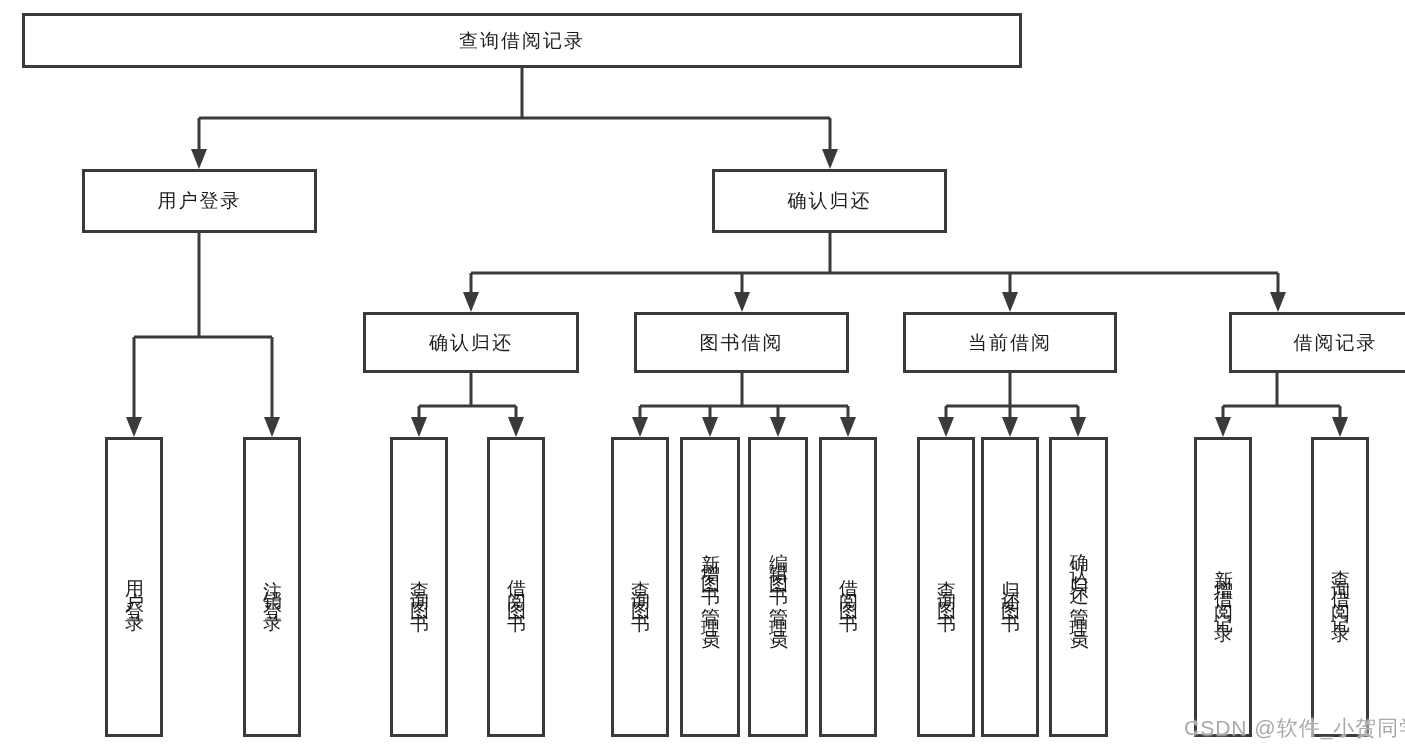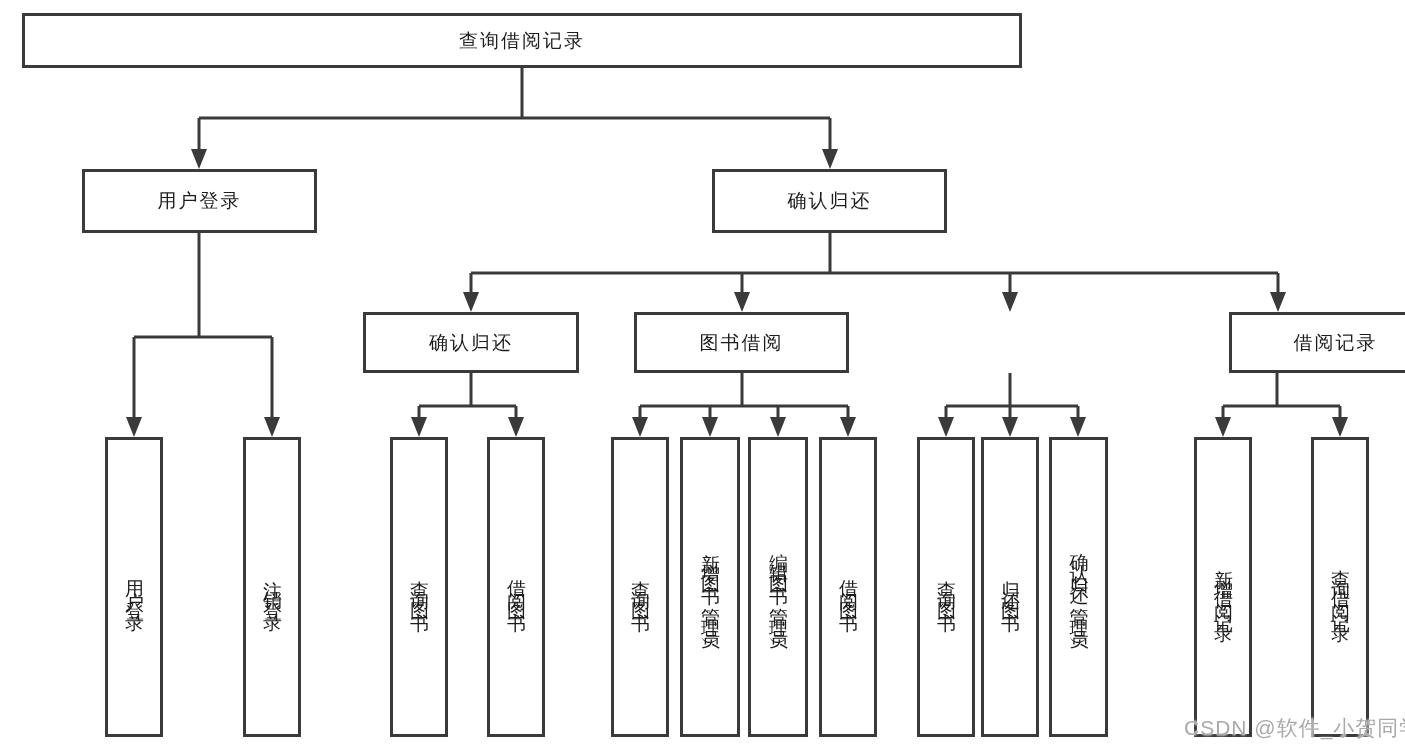--- a/index.html
+++ b/index.html
@@ -97,20 +97,21 @@
       <polygon points="1332,417 1348,417 1340,437" fill="var(--line)"></polygon>
     </svg>
 
   <div class="node" style="left:22px; top:13px; width:1000px; height:55px;">查询借阅记录</div>
 
   <div class="node" style="left:82px; top:169px; width:235px; height:64px;">用户登录</div>
   <div class="node" style="left:712px; top:169px; width:235px; height:64px;">确认归还</div>
 
   <div class="node" style="left:363px; top:312px; width:216px; height:61px;">确认归还</div>
   <div class="node" style="left:634px; top:312px; width:215px; height:61px;">图书借阅</div>
+  <div class="node" style="left:903px; top:312px; width:214px; height:61px;">当前借阅</div>
   <div class="node" style="left:1229px; top:312px; width:213px; height:61px;">借阅记录</div>
 
   <div class="leaf" style="left:105px; top:437px; width:58px; height:300px;">用户登录</div>
   <div class="leaf" style="left:243px; top:437px; width:58px; height:300px;">注销登录</div>
 
   <div class="leaf" style="left:390px; top:437px; width:58px; height:300px;">查询图书</div>
   <div class="leaf" style="left:487px; top:437px; width:58px; height:300px;">借阅图书</div>
 
   <div class="leaf" style="left:611px; top:437px; width:58px; height:300px;">查询图书</div>
   <div class="leaf" style="left:680px; top:437px; width:60px; height:300px;">新增图书（管理员）</div>

